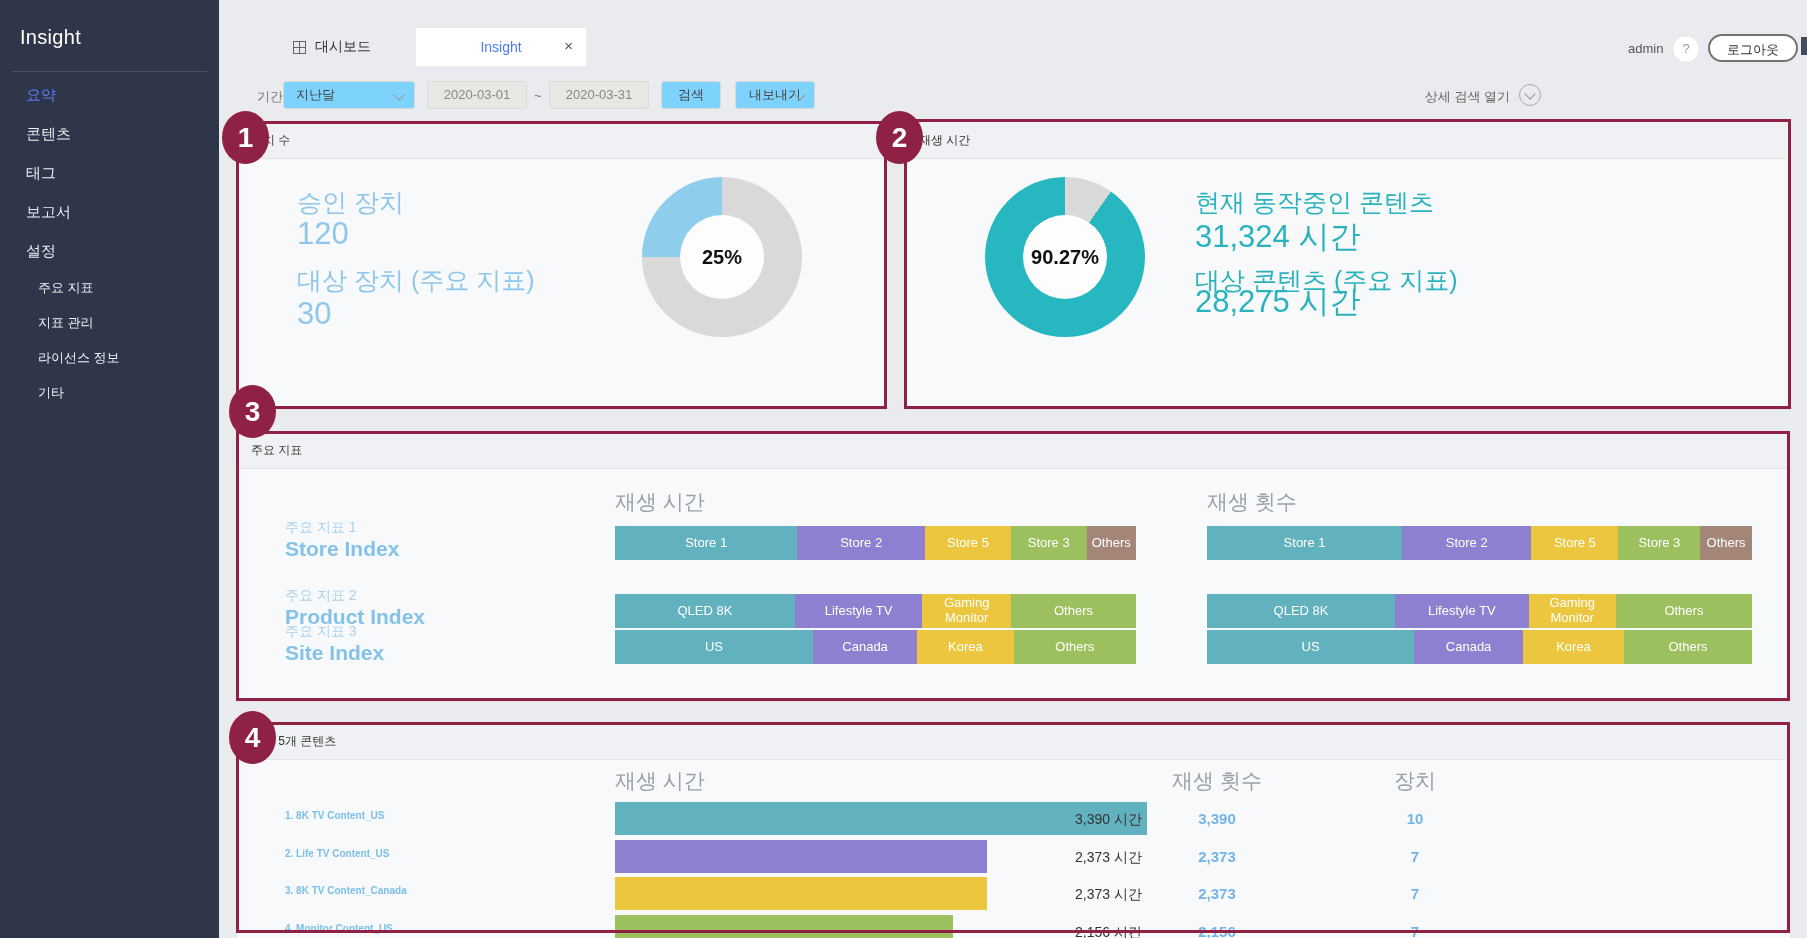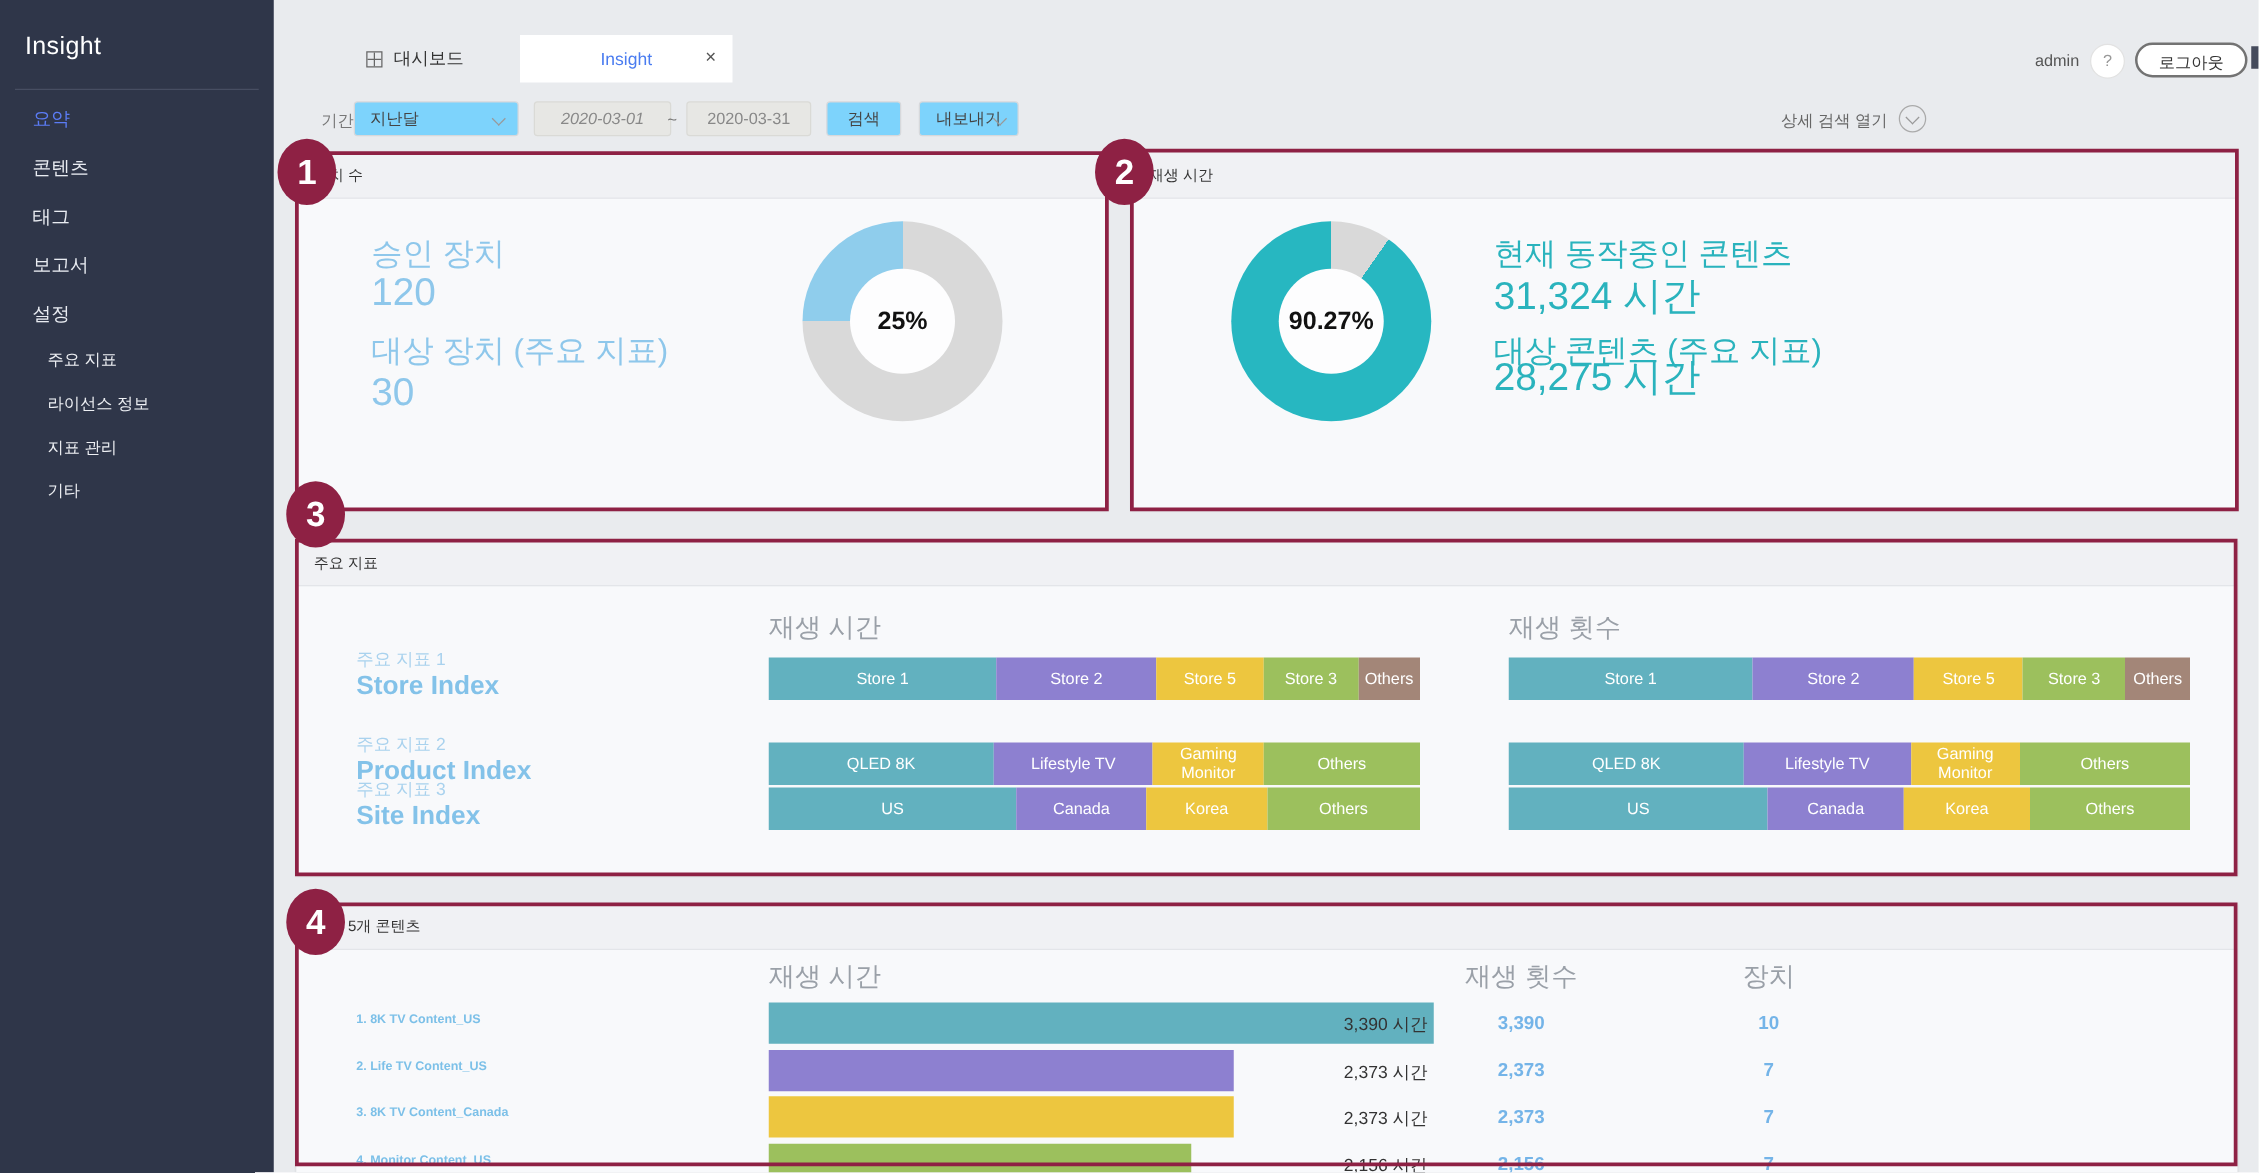--- a/index.html
+++ b/index.html
@@ -31,21 +31,21 @@
        background:#fff;border:2px solid #737373;color:#333;font-size:13px;text-align:center;
        line-height:28px;cursor:pointer;box-sizing:border-box;}
   .corner-mark{position:absolute;left:1801px;top:37px;width:6px;height:18px;background:#454b5c;}
 
   
   .f-label{position:absolute;left:245px;top:88px;font-size:13px;color:#777;margin-left:12px;}
   .ctrl{position:absolute;top:81px;height:28px;box-sizing:border-box;background:#7dd3fc;
         border:1px solid #d6d8db;border-radius:3px;font-size:13px;color:#444;line-height:26px;}
   .f-select{left:283px;width:132px;padding-left:12px;cursor:pointer;}
   .f-date{background:#e7e7e4;border-color:#dadad6;color:#888;text-align:center;}
-  .f-date1{left:427px;width:110px;font-style:italic;}
+  .f-date1{left:427px;width:100px;}
   .f-tilde{position:absolute;left:534px;top:88px;font-size:13px;color:#777;}
   .f-date2{left:549px;width:100px;}
   .f-search{left:661px;width:60px;text-align:center;cursor:pointer;}
   .f-export{left:735px;width:80px;padding-left:13px;cursor:pointer;}
   .chev{position:absolute;width:7px;height:7px;border-right:1.5px solid #999;
         border-bottom:1.5px solid #999;transform:rotate(45deg);}
   .f-select .chev{right:11px;top:9px;}
   .f-export .chev{right:10px;top:9px;}
   .f-adv{position:absolute;left:1398px;top:88px;width:112px;text-align:right;font-size:13px;color:#666;cursor:pointer;}
   .f-adv-icon{position:absolute;left:1519px;top:84px;width:22px;height:22px;border-radius:50%;
@@ -113,22 +113,22 @@
   <aside class="sidebar">
     <div class="logo">Insight</div>
     <div class="side-divider"></div>
     <nav id="side-nav">
         <div class="nav-item active">요약</div>
         <div class="nav-item">콘텐츠</div>
         <div class="nav-item">태그</div>
         <div class="nav-item">보고서</div>
         <div class="nav-item">설정</div>
         <div class="nav-sub">주요 지표</div>
+        <div class="nav-sub">지표 관리</div>
         <div class="nav-sub">라이선스 정보</div>
-        <div class="nav-sub">지표 관리</div>
         <div class="nav-sub">기타</div>
       </nav>
   </aside>
 
   <div class="tab tab-dash">
     <span class="grid-icon"></span>
     <span>대시보드</span>
   </div>
   <div class="tab tab-insight">
     <span>Insight</span>

